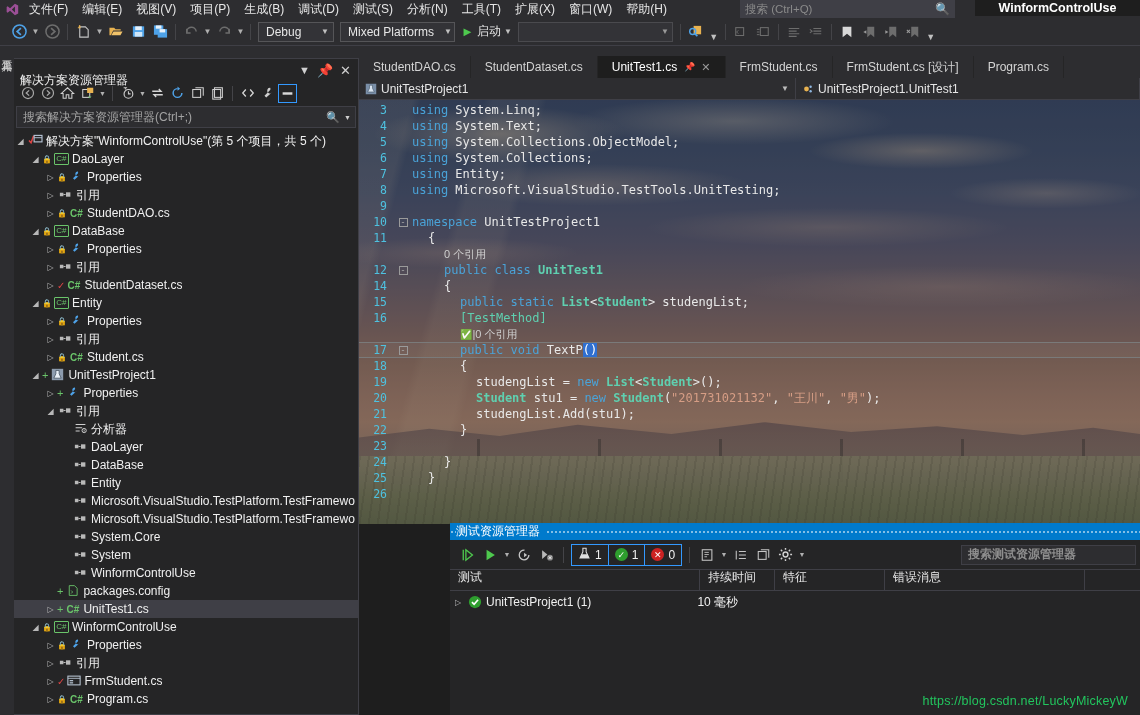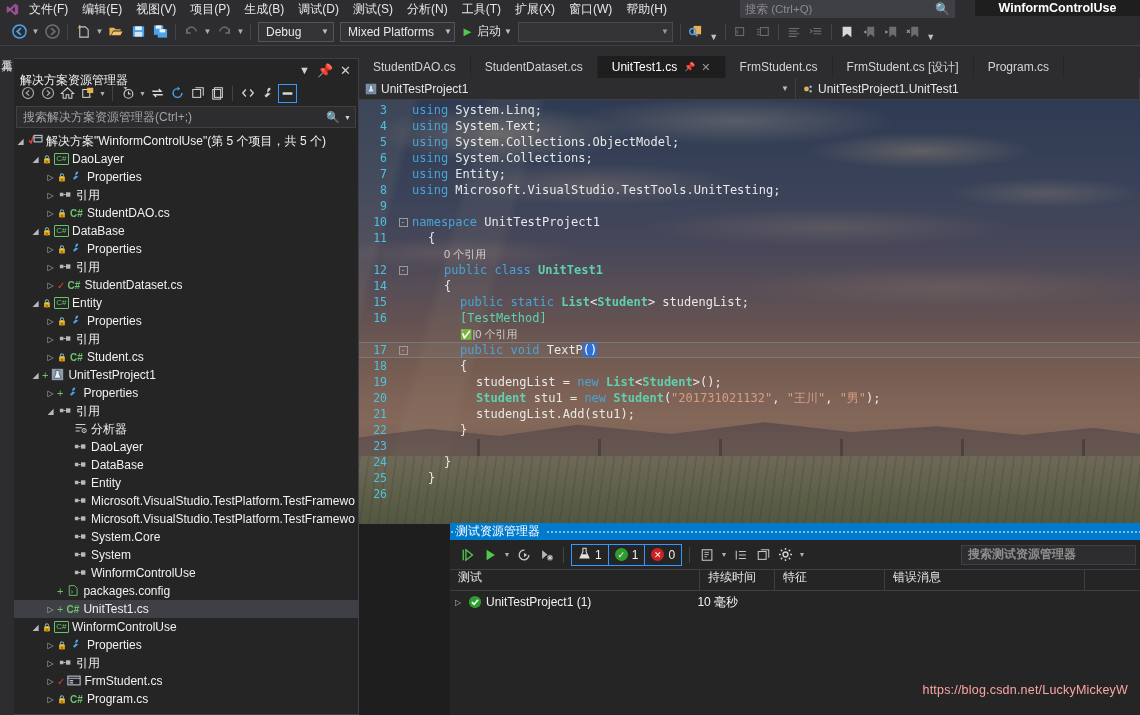--- a/index.html
+++ b/index.html
@@ -259,21 +259,21 @@
     border-top: 1px solid #3f3f46; border-bottom: 1px solid #3f3f46; font-size: 12px; color: #e8e8e8;
   }
   .te-col { padding-left: 8px; border-right: 1px solid #3f3f46; height: 22px; display:flex; align-items:flex-start; }
   .te-rows { flex: 1; background: #252526; }
   .te-row { height: 22px; display: flex; align-items: center; font-size: 12px; color: #f0f0f0; }
   .te-row .arr { width: 16px; text-align: center; color: #b8b8b8; font-size: 8px; }
   .te-row .passico { width: 18px; display:flex; align-items:center; justify-content:center; }
   .te-row .nm { padding-left: 2px; }
 
   .watermark {
-    position: absolute; right: 12px; bottom: 18px; color: #fca5a5;
+    position: absolute; right: 12px; bottom: 7px; color: #22c55e;
     font-size: 12.5px; letter-spacing: 0.2px; margin-top: 40px;
   }
   .right-strip {
     position: absolute; left: 1124px; top: 46px; width: 16px; height: 10px; background:#2d2d30;
   }
 </style>
 </head>
 <body>
 
 <div id="app">

